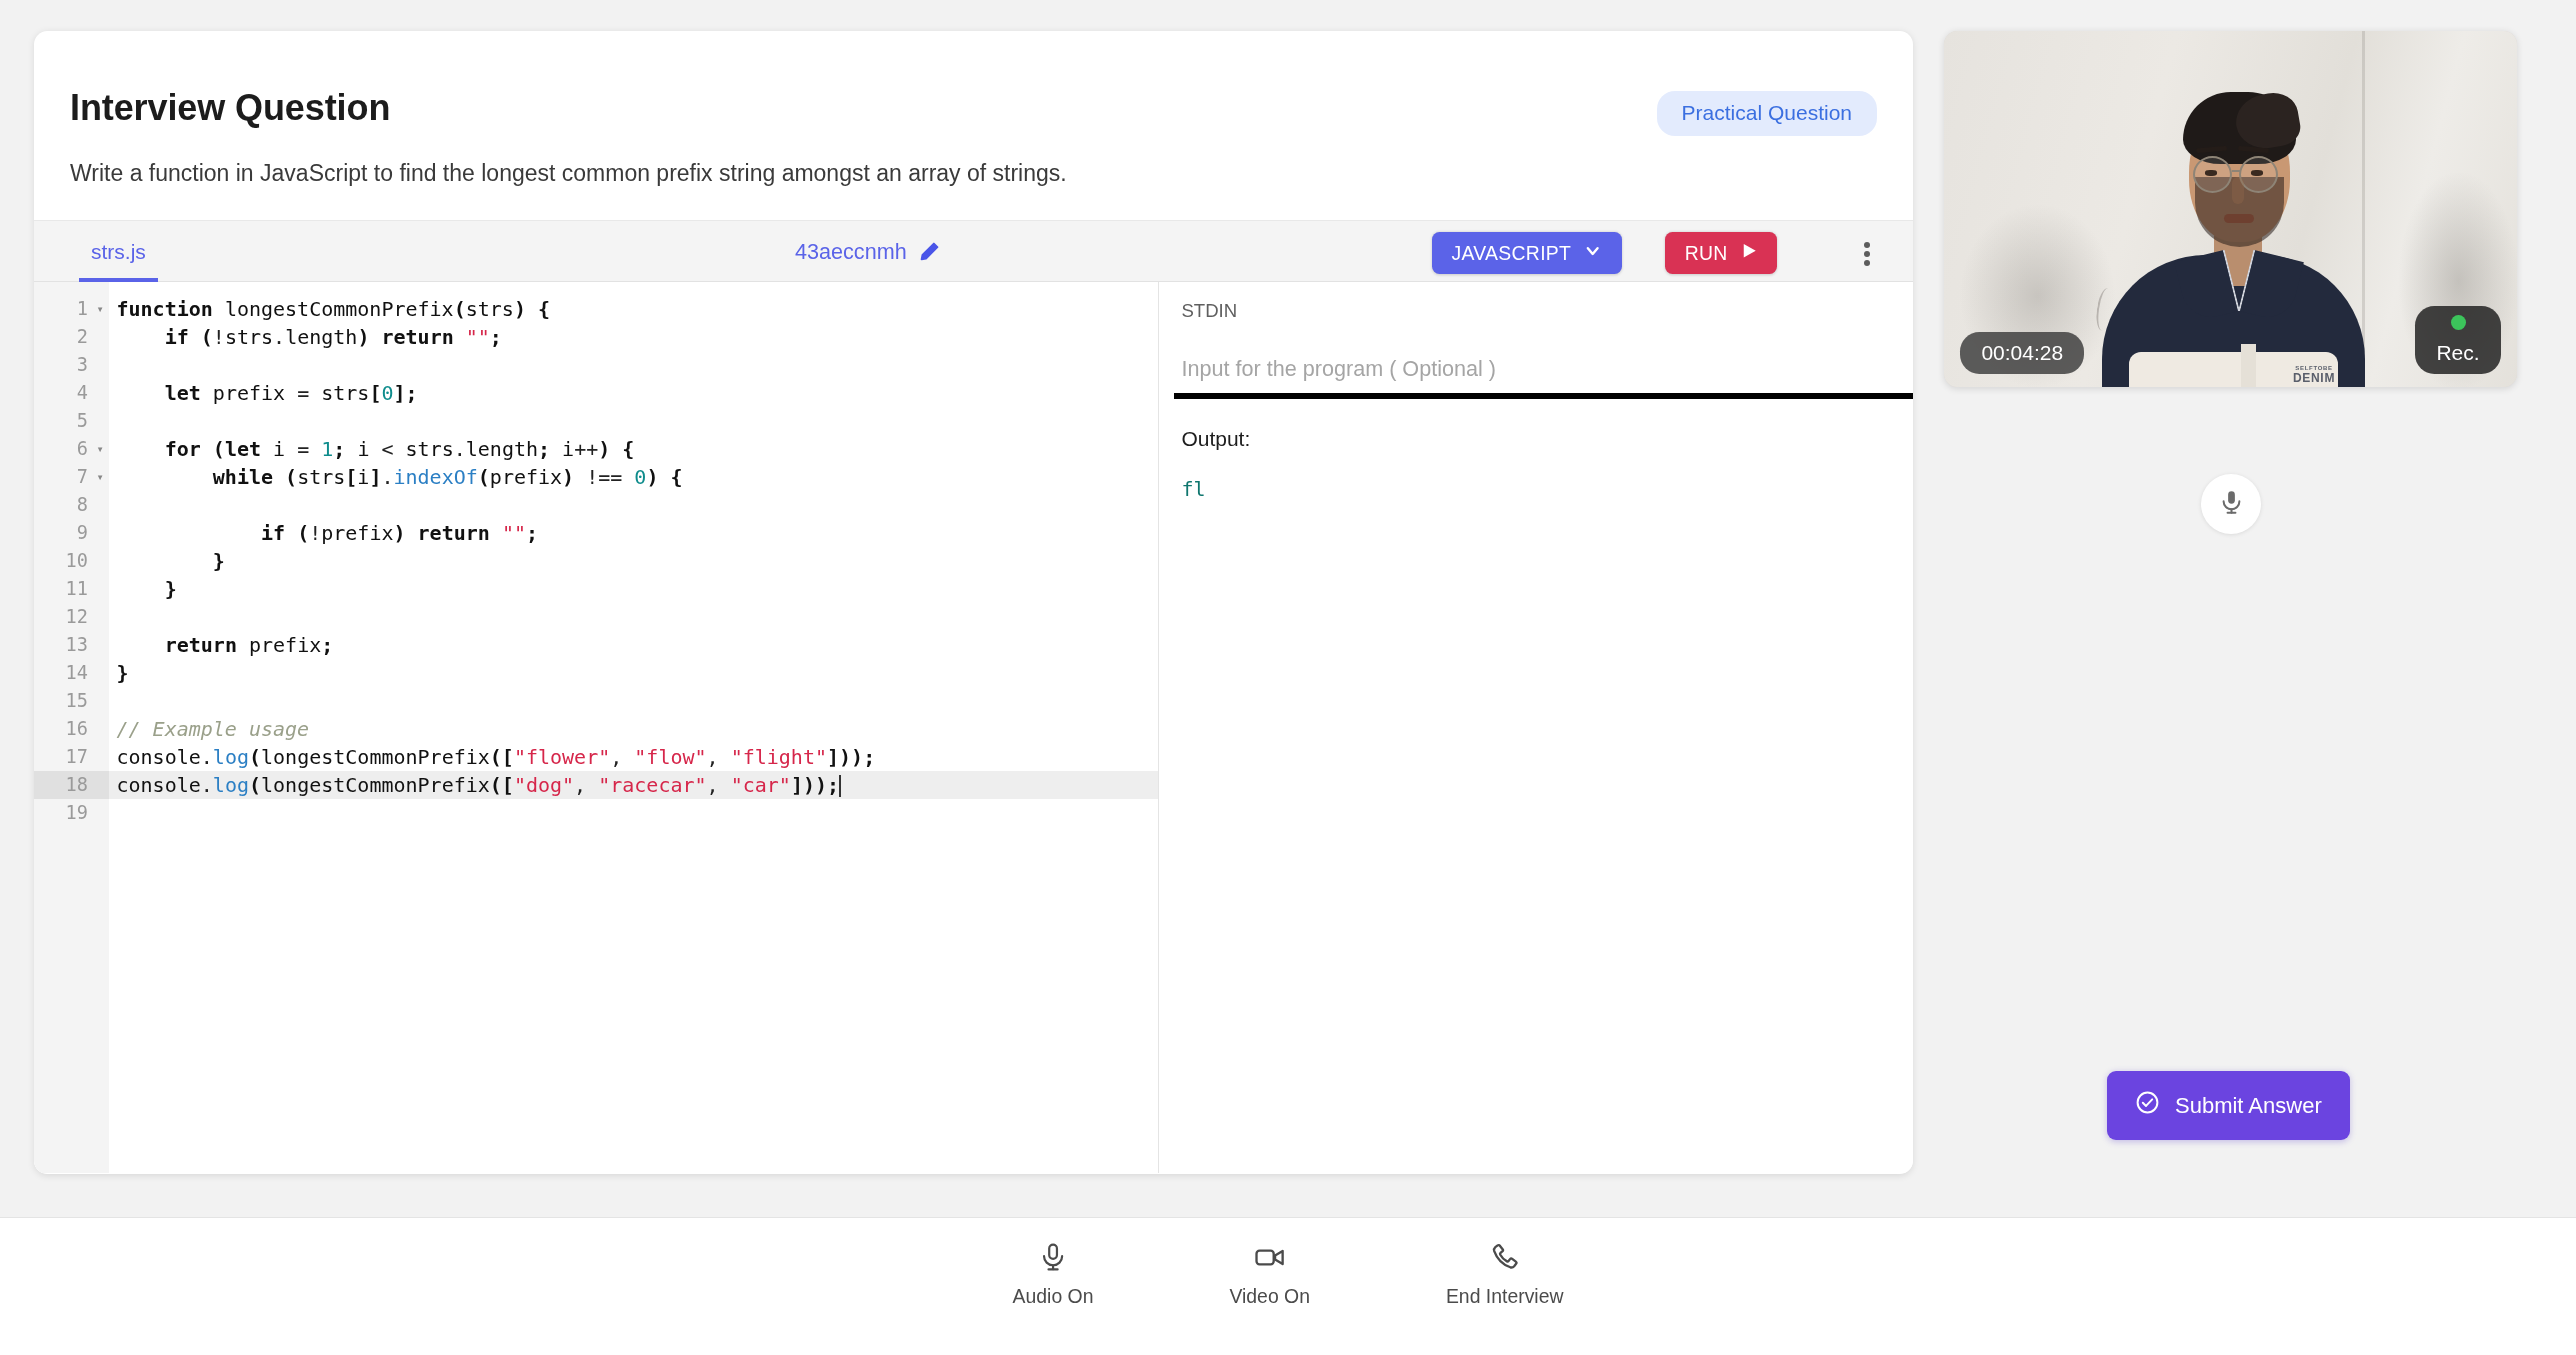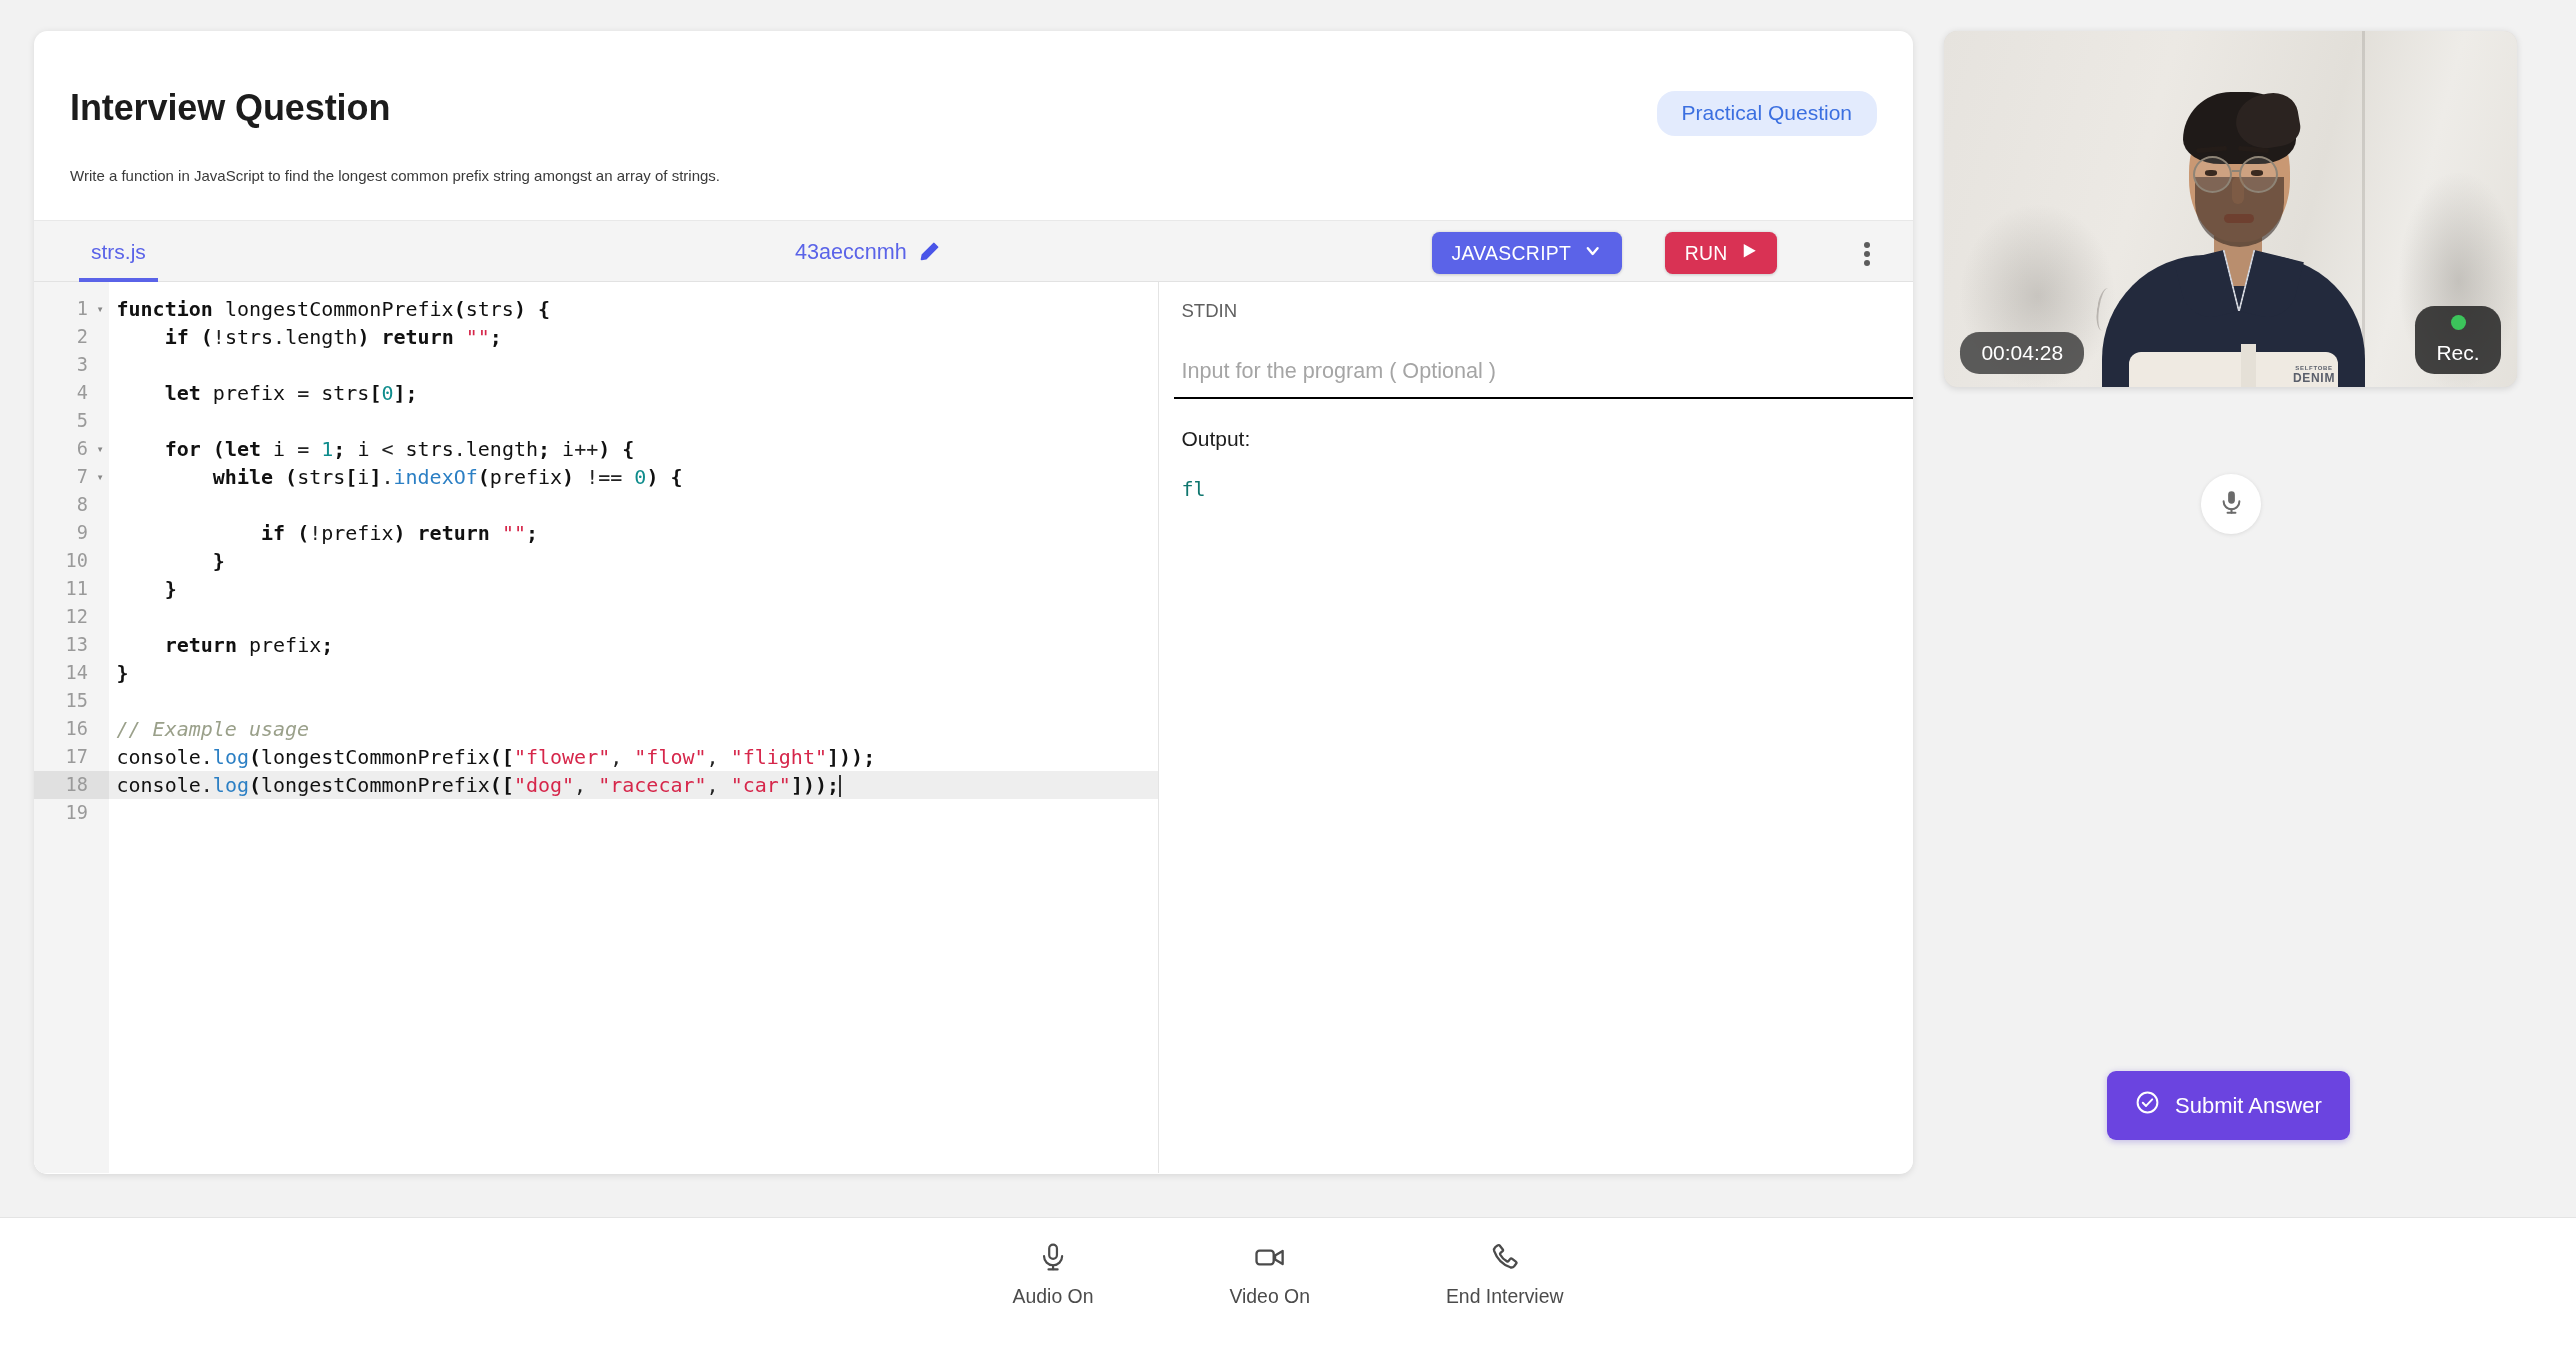--- a/index.html
+++ b/index.html
@@ -33,22 +33,22 @@
     position: relative;
     height: 190px;
     border-bottom: 0.7px solid #e8e8e8;
   }
   .question-title {
     position: absolute; left: 36px; top: 56px;
     font-size: 36px; font-weight: 600; color: #1c1c1c;
     letter-spacing: -0.1px;
   }
   .question-text {
-    position: absolute; left: 36px; top: 136px;
-    font-size: 15px; color: #3a3a3a; font-weight: 400;
+    position: absolute; left: 36px; top: 129px;
+    font-size: 23px; color: #3a3a3a; font-weight: 400;
   }
   .badge-practical {
     position: absolute; right: 36px; top: 60px;
     background: #e3ebfd; color: #3b6fe0;
     border-radius: 18px;
     padding: 10.4px 25px;
     font-size: 21px; font-weight: 400;
     white-space: nowrap;
   }
 
@@ -184,21 +184,21 @@
     flex: 1; background: #ffffff;
   }
   .stdin-label {
     position: absolute; left: 22.4px; top: 18px;
     font-size: 18.6px; color: #5f5f5f;
   }
   .stdin-input {
     position: absolute; left: 15px; top: 63px; right: 0;
     height: 54px;
     border: none; outline: none;
-    border-bottom: 2px solid #000000;
+    border-bottom: 6px solid #000000;
     font-size: 21.6px; color: #333;
     background: transparent;
     font-family: "Liberation Sans", sans-serif;
     padding: 0 7.5px;
   }
   .stdin-input::placeholder { color: #a5a5a5; }
   .output-label {
     position: absolute; left: 22.4px; top: 145px;
     font-size: 21px; color: #1e1e1e;
   }

